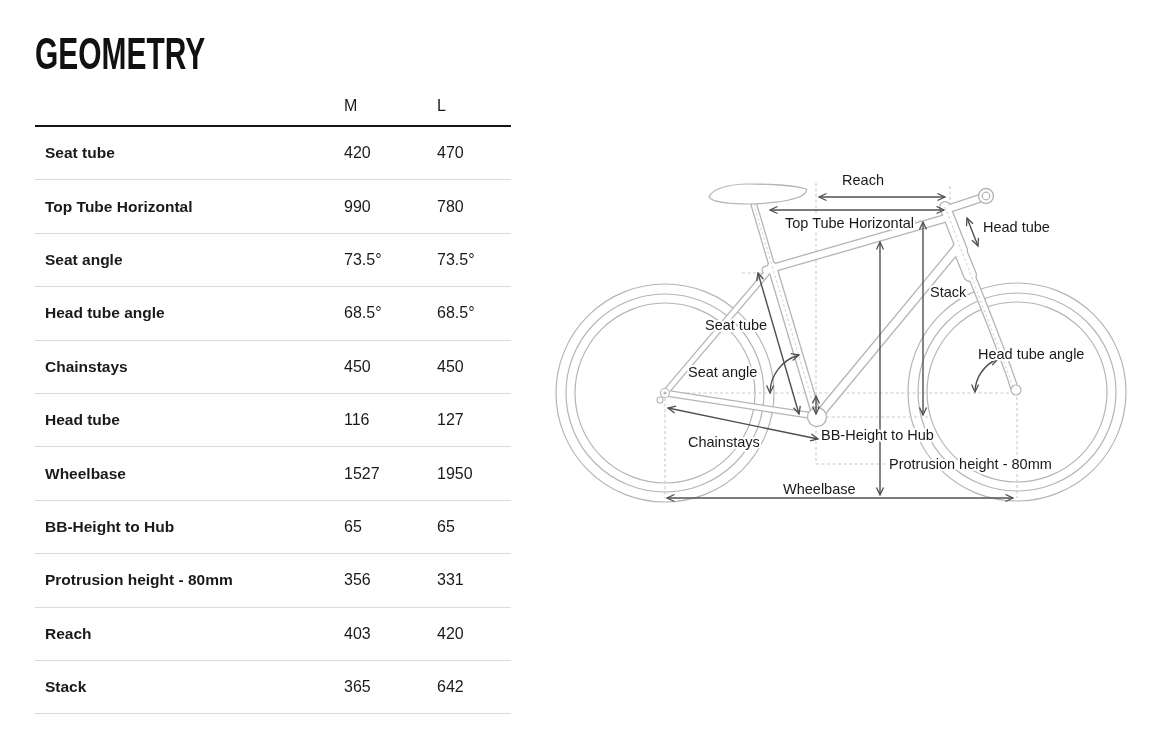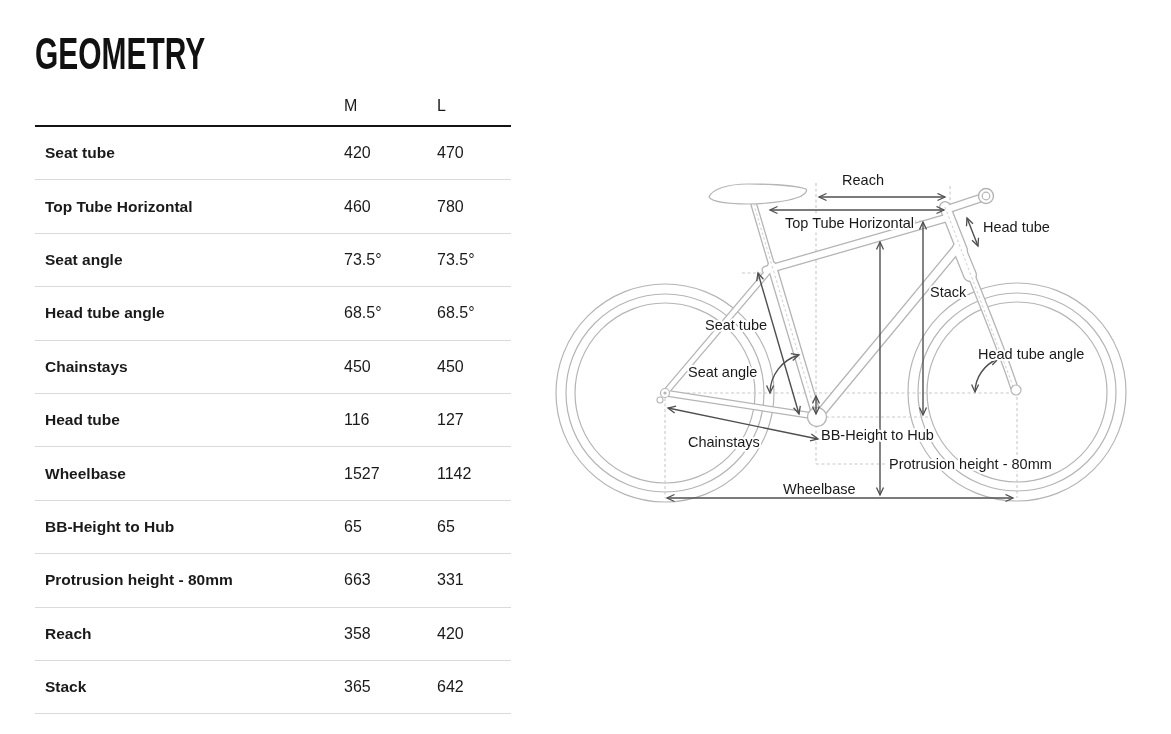--- a/index.html
+++ b/index.html
@@ -37,21 +37,21 @@
   </div>
 
   <div class="rows">
     <div class="row">
         <div class="c-label">Seat tube</div>
         <div class="c-m">420</div>
         <div class="c-l">470</div>
       </div>
     <div class="row">
         <div class="c-label">Top Tube Horizontal</div>
-        <div class="c-m">460</div>
+        <div class="c-m">990</div>
         <div class="c-l">780</div>
       </div>
     <div class="row">
         <div class="c-label">Seat angle</div>
         <div class="c-m">73.5°</div>
         <div class="c-l">73.5°</div>
       </div>
     <div class="row">
         <div class="c-label">Head tube angle</div>
         <div class="c-m">68.5°</div>
@@ -63,35 +63,35 @@
         <div class="c-l">450</div>
       </div>
     <div class="row">
         <div class="c-label">Head tube</div>
         <div class="c-m">116</div>
         <div class="c-l">127</div>
       </div>
     <div class="row">
         <div class="c-label">Wheelbase</div>
         <div class="c-m">1527</div>
-        <div class="c-l">1142</div>
+        <div class="c-l">1950</div>
       </div>
     <div class="row">
         <div class="c-label">BB-Height to Hub</div>
         <div class="c-m">65</div>
         <div class="c-l">65</div>
       </div>
     <div class="row">
         <div class="c-label">Protrusion height - 80mm</div>
-        <div class="c-m">663</div>
+        <div class="c-m">356</div>
         <div class="c-l">331</div>
       </div>
     <div class="row">
         <div class="c-label">Reach</div>
-        <div class="c-m">358</div>
+        <div class="c-m">403</div>
         <div class="c-l">420</div>
       </div>
     <div class="row">
         <div class="c-label">Stack</div>
         <div class="c-m">365</div>
         <div class="c-l">642</div>
       </div>
   </div>
 </div>
 

